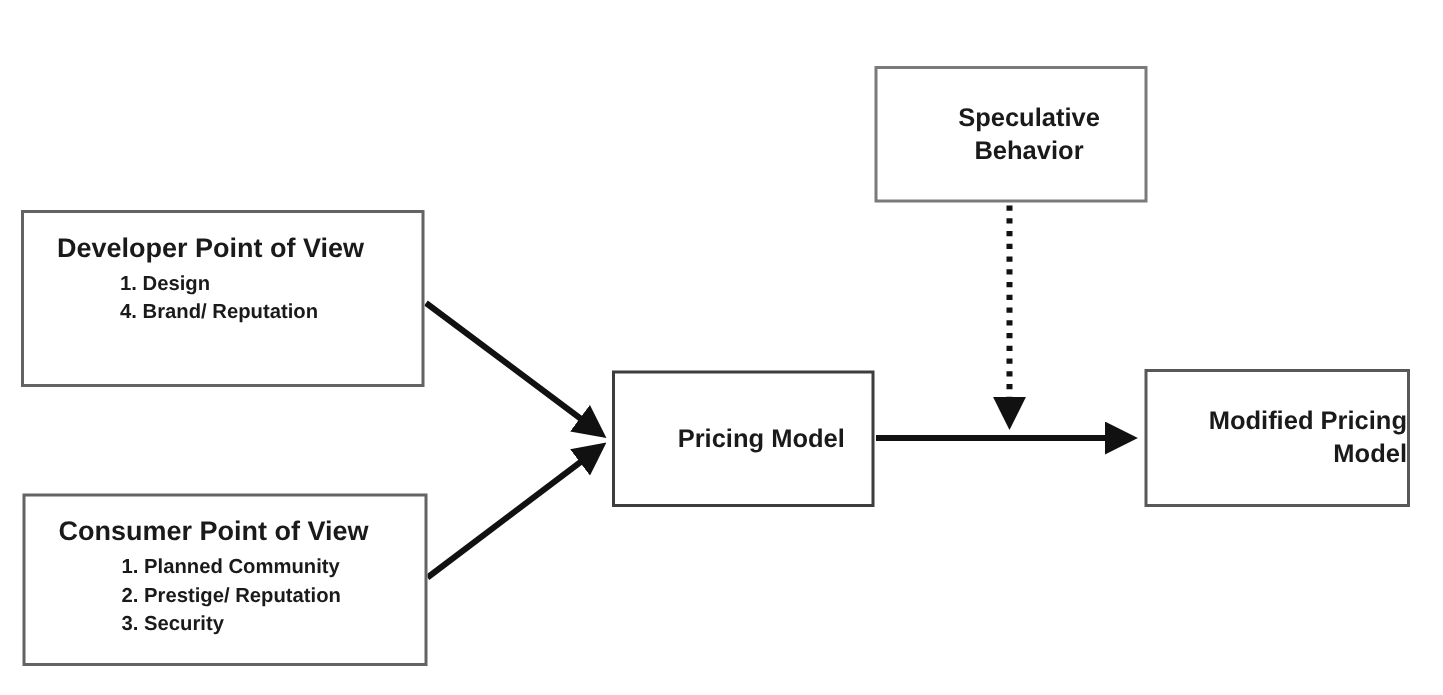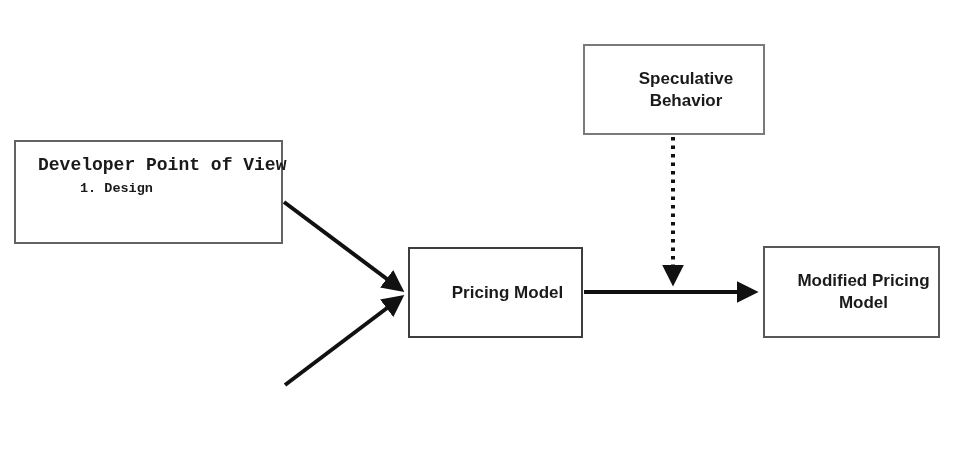--- a/index.html
+++ b/index.html
@@ -44,27 +44,27 @@
     font-weight: bold;
     line-height: 19px;
     white-space: nowrap;
     margin-left: 42px;
   }
   .center-label {
     font-size: 17px;
     font-weight: bold;
     line-height: 22px;
   }
-  #developer-box { left: 14px;  top: 140px; width: 269px; height: 104px; font-family: Liberation Mono, monospace; }
+  #developer-box { left: 14px;  top: 140px; width: 269px; height: 118px; }
   #consumer-box  { left: 15px;  top: 329px; width: 270px; height: 115px; }
   #pricing-box   { left: 408px; top: 247px; width: 175px; height: 91px; border-color: #3d3d3d; text-align: right; }
   #speculative-box { left: 583px; top: 44px; width: 182px; height: 91px; border-color: #7a7a7a; }
   #modified-box  { left: 763px; top: 246px; width: 177px; height: 92px; border-color: #585858; }
   #speculative-box .center-label { width: 125px; }
-  #modified-box .center-label { width: 160px; }
+  #modified-box .center-label { width: 160px; text-align: right; }
   .edges {
     position: absolute;
     left: 0;
     top: 0;
     pointer-events: none;
   }
   .edge {
     stroke: #111111;
     stroke-width: 4;
     fill: none;
@@ -87,22 +87,29 @@
     </defs>
     <line x1="284" y1="202" x2="399" y2="288" class="edge" marker-end="url(#arrow)"></line>
     <line x1="285" y1="385" x2="399" y2="299" class="edge" marker-end="url(#arrow)"></line>
     <line x1="584" y1="292" x2="752" y2="292" class="edge" marker-end="url(#arrow)"></line>
     <line x1="673" y1="137" x2="673" y2="280" class="edge edge--dotted" marker-end="url(#arrow)"></line>
   </svg>
 
   <div class="box box--list" id="developer-box">
     <div class="box-title">Developer Point of View</div>
     <div class="box-item">1. Design</div>
+    <div class="box-item">4. Brand/ Reputation</div>
   </div>
 
+  <div class="box box--list" id="consumer-box">
+    <div class="box-title">Consumer Point of View</div>
+    <div class="box-item">1. Planned Community</div>
+    <div class="box-item">2. Prestige/ Reputation</div>
+    <div class="box-item">3. Security</div>
+  </div>
 
   <div class="box box--center" id="pricing-box">
     <div class="center-label">Pricing Model</div>
   </div>
 
   <div class="box box--center" id="speculative-box">
     <div class="center-label">Speculative Behavior</div>
   </div>
 
   <div class="box box--center" id="modified-box">

